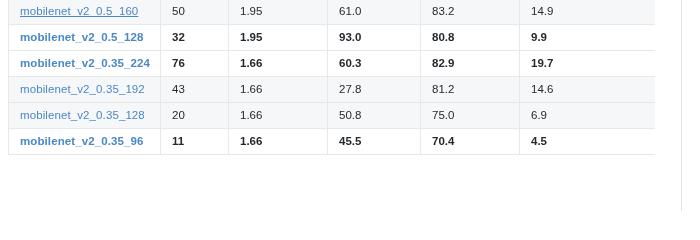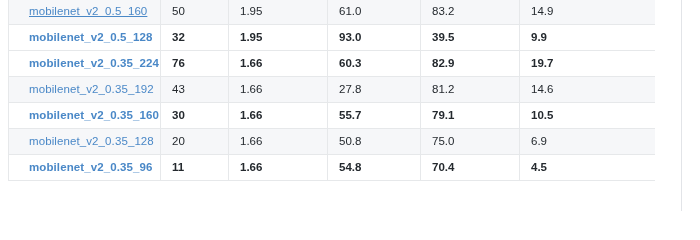--- a/index.html
+++ b/index.html
@@ -80,21 +80,20 @@
 
   td.model-cell {
     padding-left: 14px;
   }
 
   a.model-link {
     color: #4a88c7;
     text-decoration: none;
     font-size: 11.5px;
     letter-spacing: 0.1px;
-    margin-left: 9px;
   }
   a.model-link.is-hovered {
     text-decoration: underline;
   }
 </style>
 </head>
 <body>
 
 <div id="page">
 
@@ -115,60 +114,52 @@
             <td>1.95</td>
             <td>61.0</td>
             <td>83.2</td>
             <td>14.9</td>
           </tr>
           <tr class="row-even">
             <td class="model-cell"><a class="model-link">mobilenet_v2_0.5_128</a></td>
             <td>32</td>
             <td>1.95</td>
             <td>93.0</td>
-            <td>39.5</td>
+            <td>80.8</td>
             <td>9.9</td>
           </tr>
           <tr class="row-even">
             <td class="model-cell"><a class="model-link">mobilenet_v2_0.35_224</a></td>
             <td>76</td>
             <td>1.66</td>
             <td>60.3</td>
             <td>82.9</td>
             <td>19.7</td>
           </tr>
           <tr class="row-odd">
             <td class="model-cell"><a class="model-link">mobilenet_v2_0.35_192</a></td>
             <td>43</td>
             <td>1.66</td>
             <td>27.8</td>
             <td>81.2</td>
             <td>14.6</td>
           </tr>
-          <tr class="row-even">
-            <td class="model-cell"><a class="model-link">mobilenet_v2_0.35_160</a></td>
-            <td>30</td>
-            <td>1.66</td>
-            <td>55.7</td>
-            <td>79.1</td>
-            <td>10.5</td>
-          </tr>
           <tr class="row-odd">
             <td class="model-cell"><a class="model-link">mobilenet_v2_0.35_128</a></td>
             <td>20</td>
             <td>1.66</td>
             <td>50.8</td>
             <td>75.0</td>
             <td>6.9</td>
           </tr>
           <tr class="row-even">
             <td class="model-cell"><a class="model-link">mobilenet_v2_0.35_96</a></td>
             <td>11</td>
             <td>1.66</td>
-            <td>54.8</td>
+            <td>45.5</td>
             <td>70.4</td>
             <td>4.5</td>
           </tr>
         </tbody>
     </table>
   </div>
 
   <div id="page-right-rule"></div>
 
 </div>

